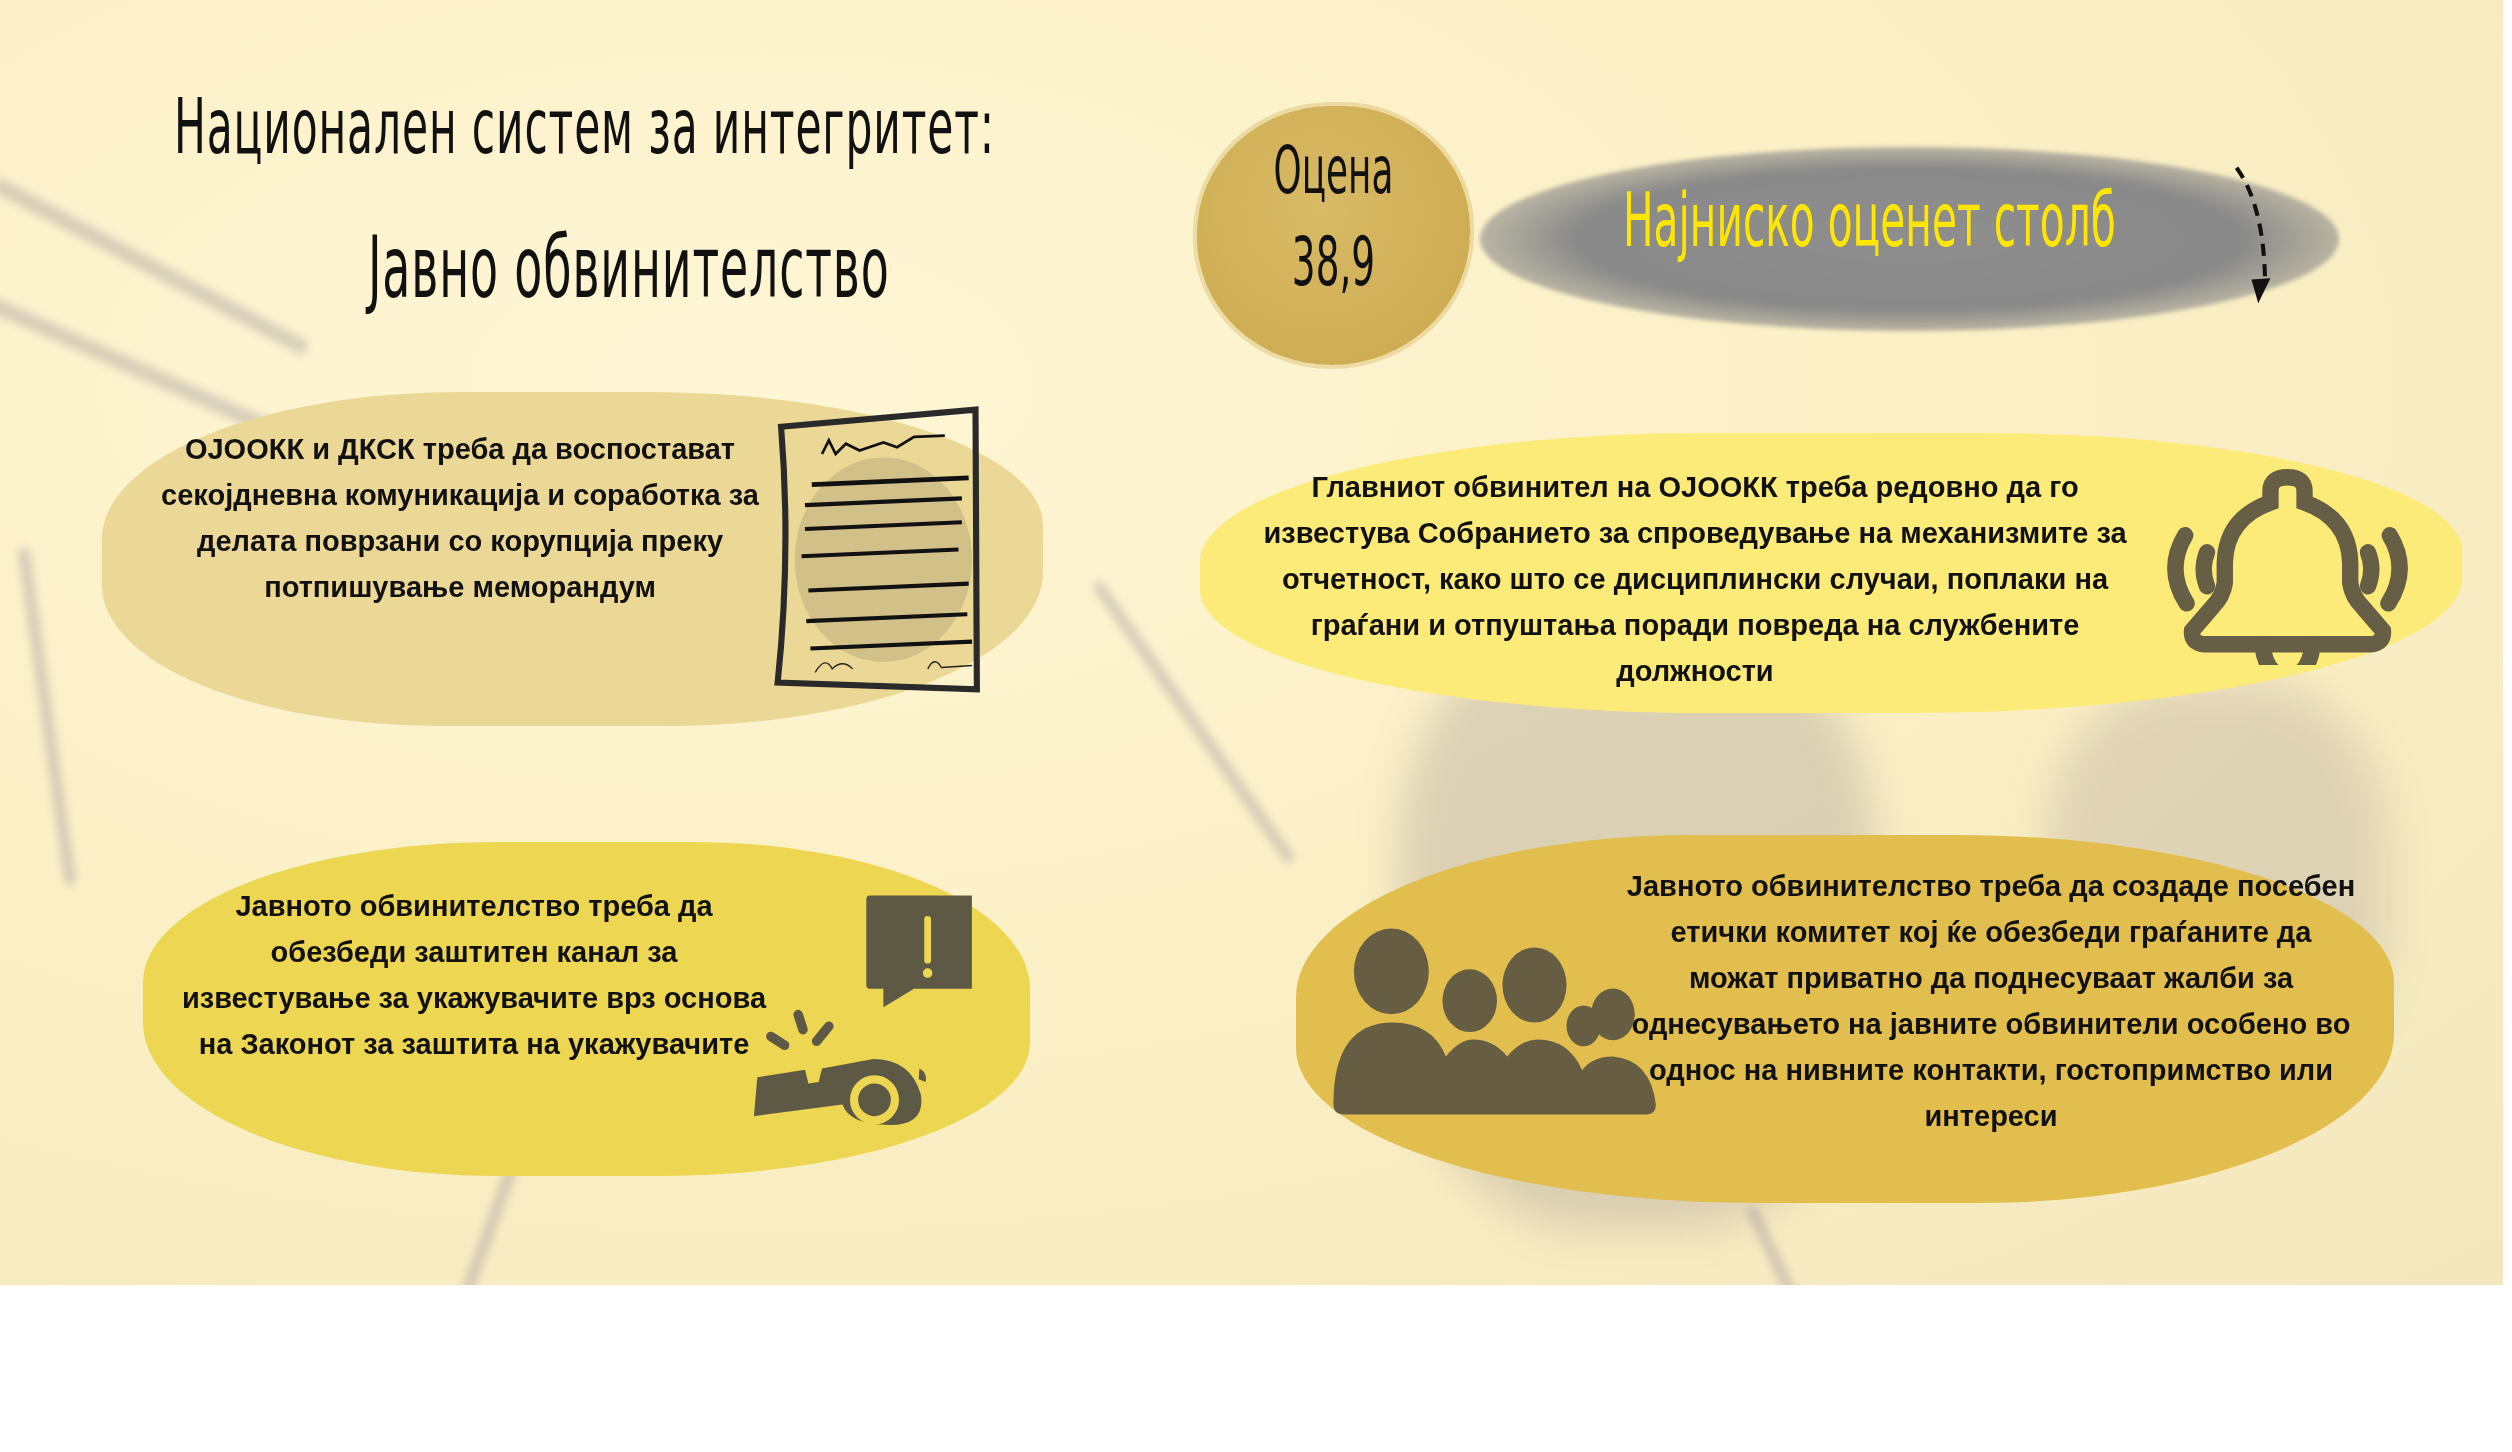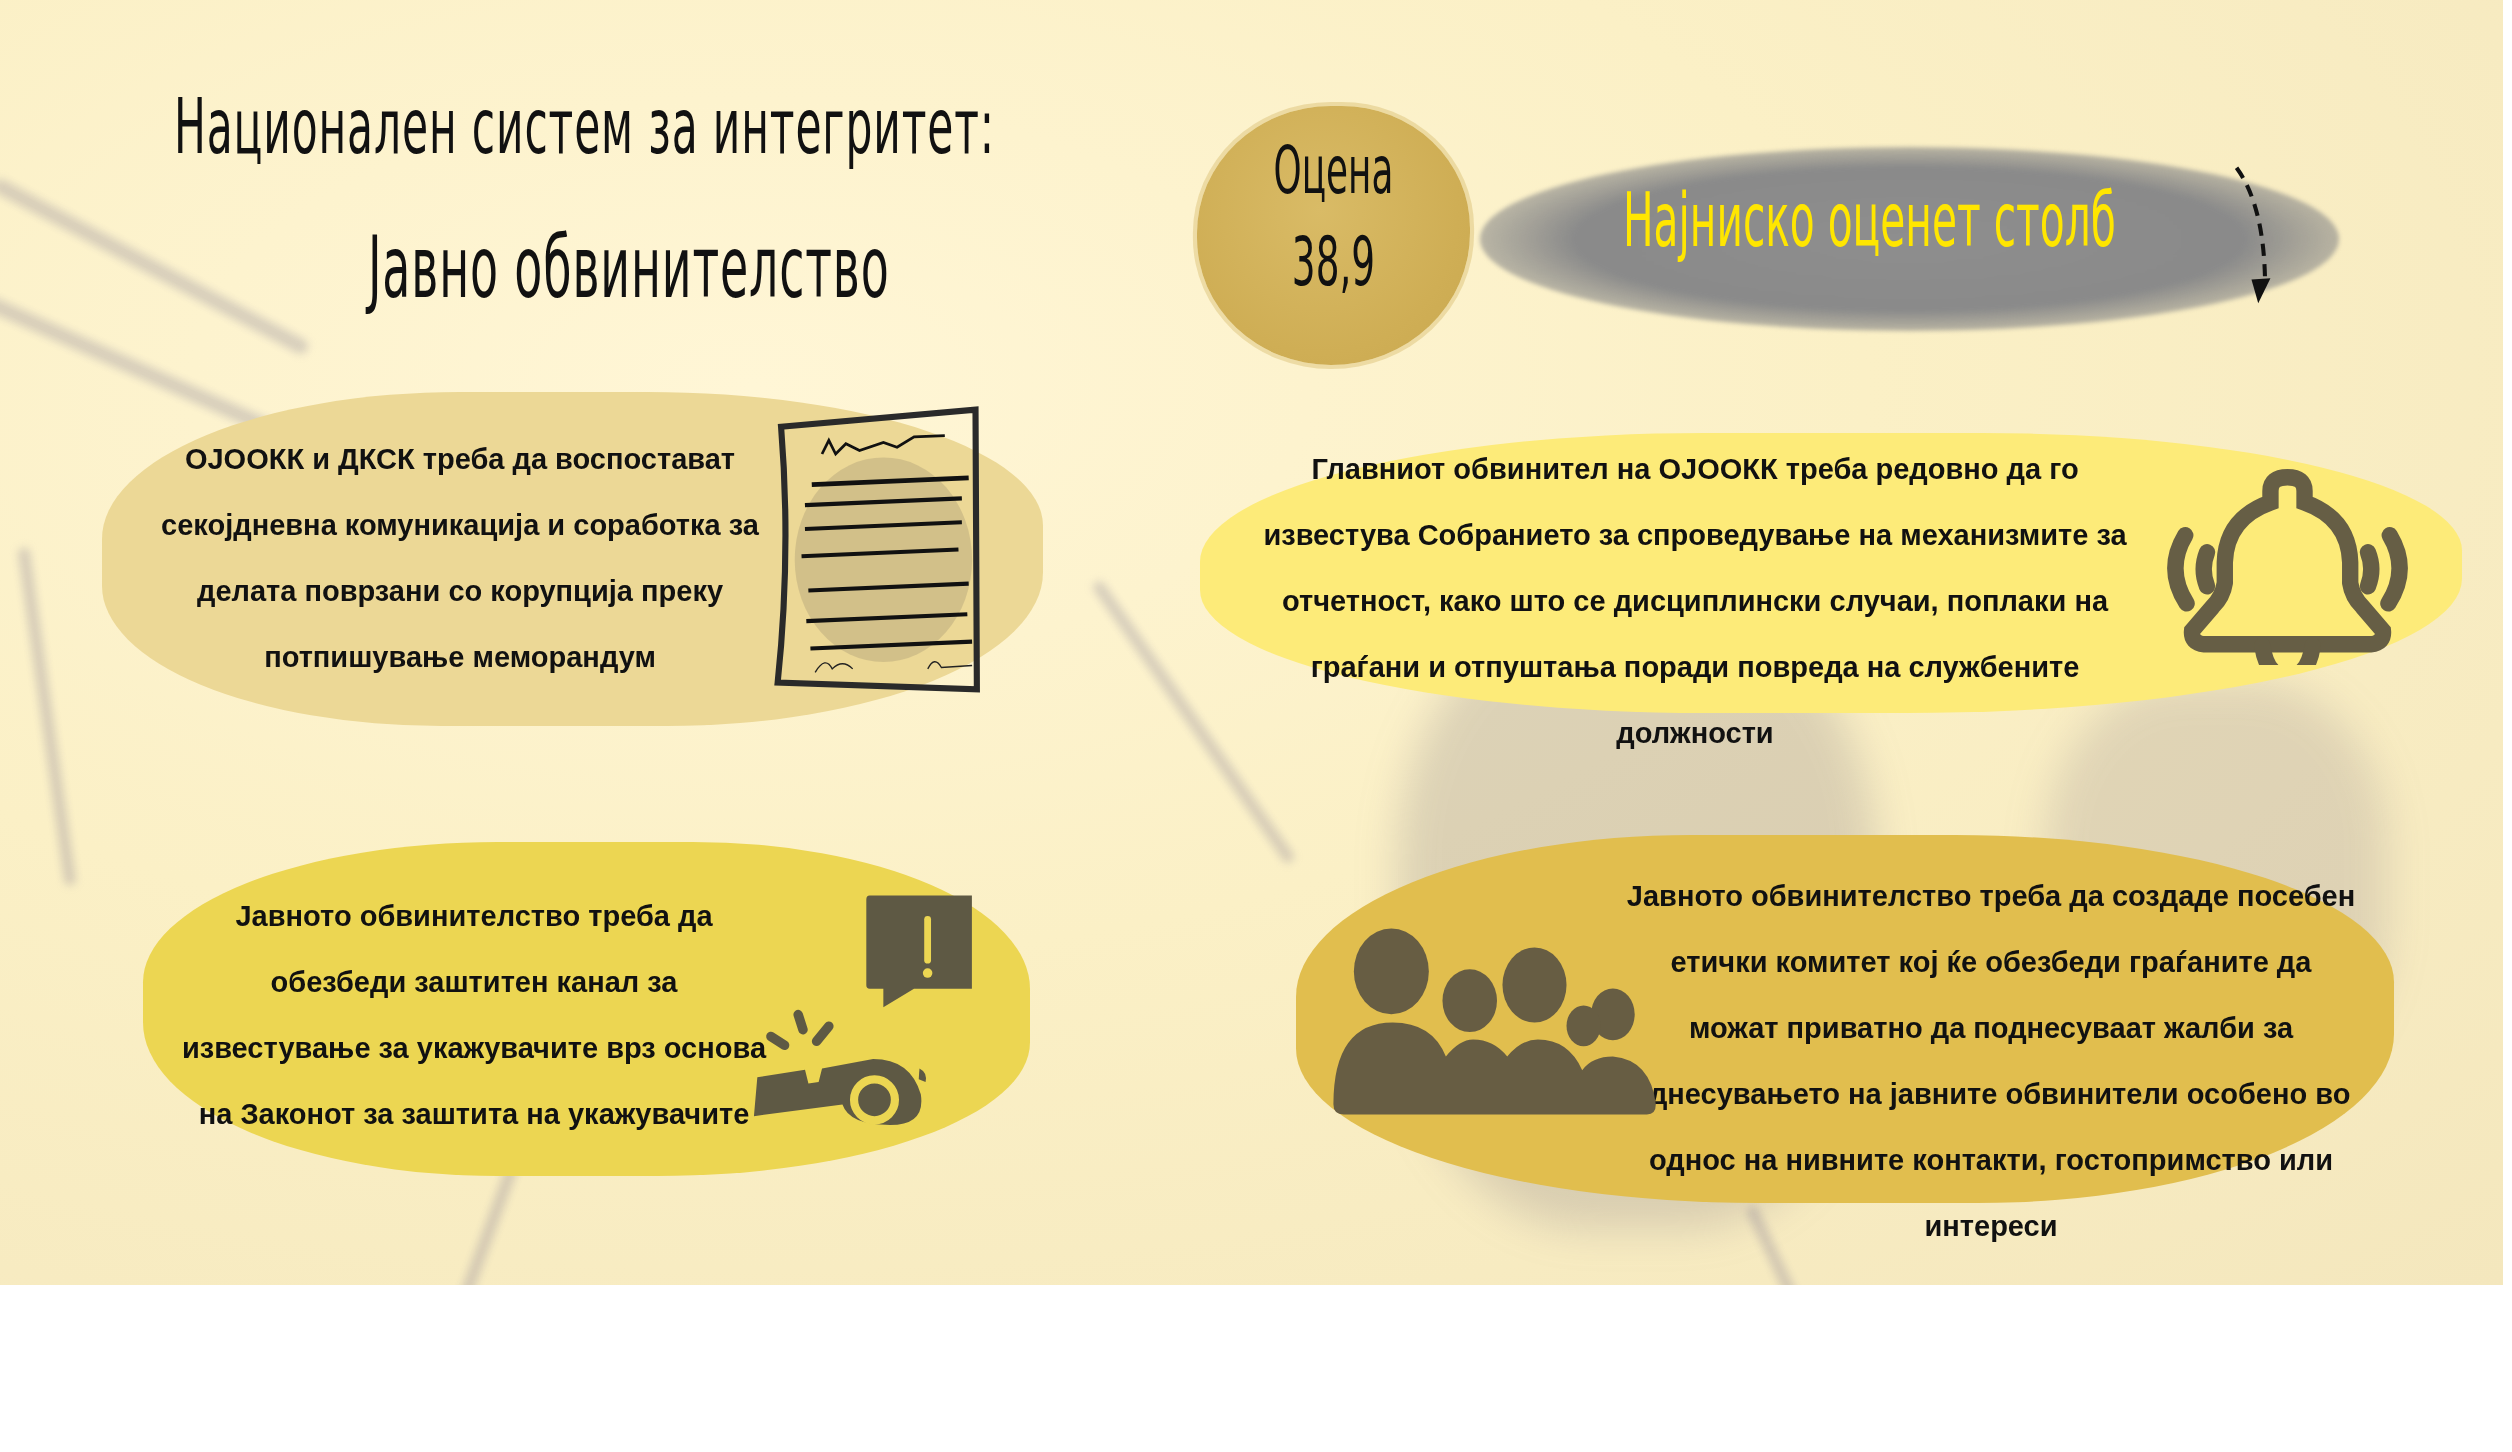--- a/index.html
+++ b/index.html
@@ -17,23 +17,23 @@
   .score-label { top:27px; font-size:65px; }
   .score-value { top:116px; font-size:68px; }
   .gray-blob { position:absolute; left:1480px; top:147px; width:859px; height:184px; background:radial-gradient(ellipse at 50% 50%, #8e8e8e 0%, #8a8a8a 55%, rgba(138,138,138,0.55) 72%, rgba(138,138,138,0) 100%); filter:blur(2px); border-radius:50%; }
   .lowest { position:absolute; left:1623px; top:177px; font-family:"DejaVu Sans", sans-serif; font-size:74px; color:#ffe600; transform:scaleX(0.55); transform-origin:left top; white-space:nowrap; }
   .arrow { position:absolute; left:2223px; top:164px; width:61px; height:143px; }
   .blob { position:absolute; }
   .blob-tl { left:102px; top:392px; width:941px; height:334px; background:#ecd896; border-radius:38% 42% 40% 36% / 44% 40% 46% 42%; }
   .blob-tr { left:1200px; top:433px; width:1262px; height:280px; background:#fdeb79; border-radius:40% 38% 44% 40% / 46% 42% 48% 44%; }
   .blob-bl { left:143px; top:842px; width:887px; height:334px; background:#ecd652; border-radius:40% 38% 42% 40% / 42% 44% 40% 46%; }
   .blob-br { left:1296px; top:835px; width:1098px; height:368px; background:#e1be4e; border-radius:36% 40% 38% 42% / 44% 40% 46% 42%; }
-  .rec { position:absolute; font-family:"Liberation Sans", sans-serif; font-weight:bold; color:#111; text-align:center; font-size:29px; line-height:66px; }
+  .rec { position:absolute; font-family:"Liberation Sans", sans-serif; font-weight:bold; color:#111; text-align:center; font-size:29px; line-height:46px; }
   .rec-tl { left:153px; top:426px; width:614px; }
-  .rec-tr { left:1238px; top:436px; width:914px; }
+  .rec-tr { left:1238px; top:464px; width:914px; }
   .rec-bl { left:174px; top:883px; width:600px; }
   .rec-br { left:1623px; top:863px; width:736px; }
   .icon { position:absolute; }
   .footer { position:absolute; left:0; top:1285px; width:2512px; height:168px; background:#fff; }
 </style>
 </head>
 <body>
 
 <div class="canvas">
 

